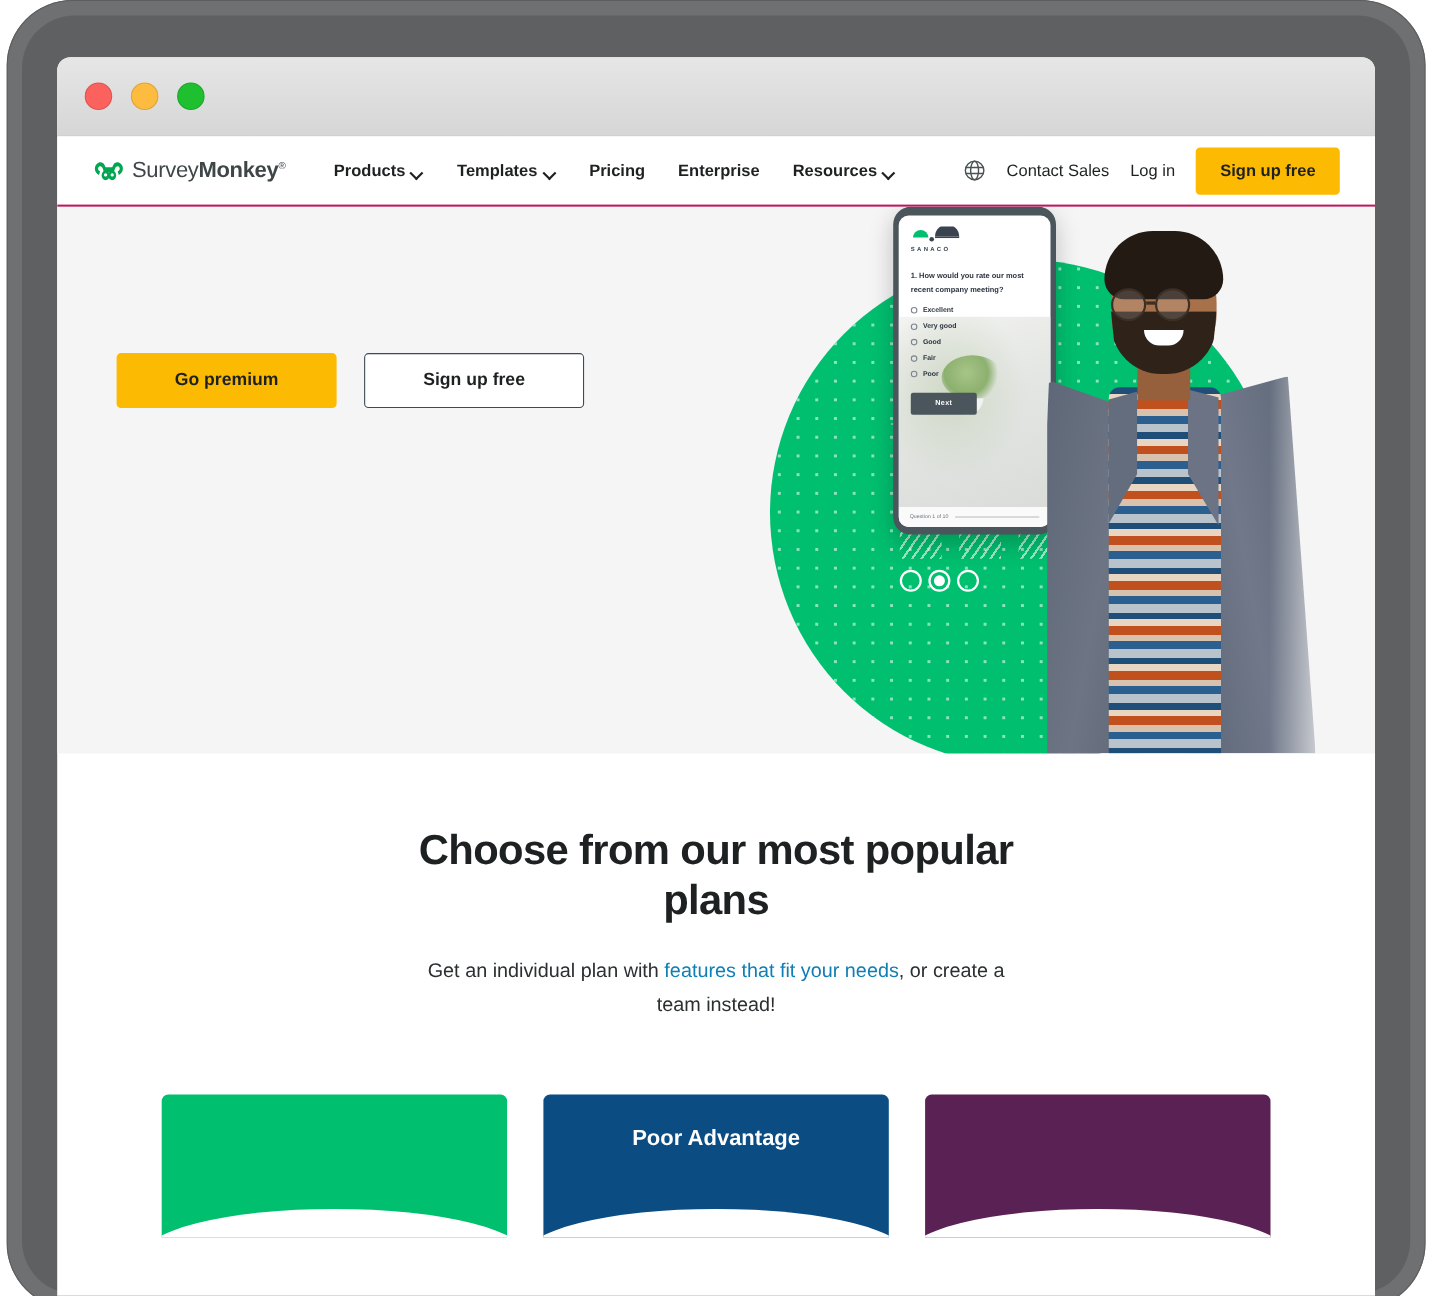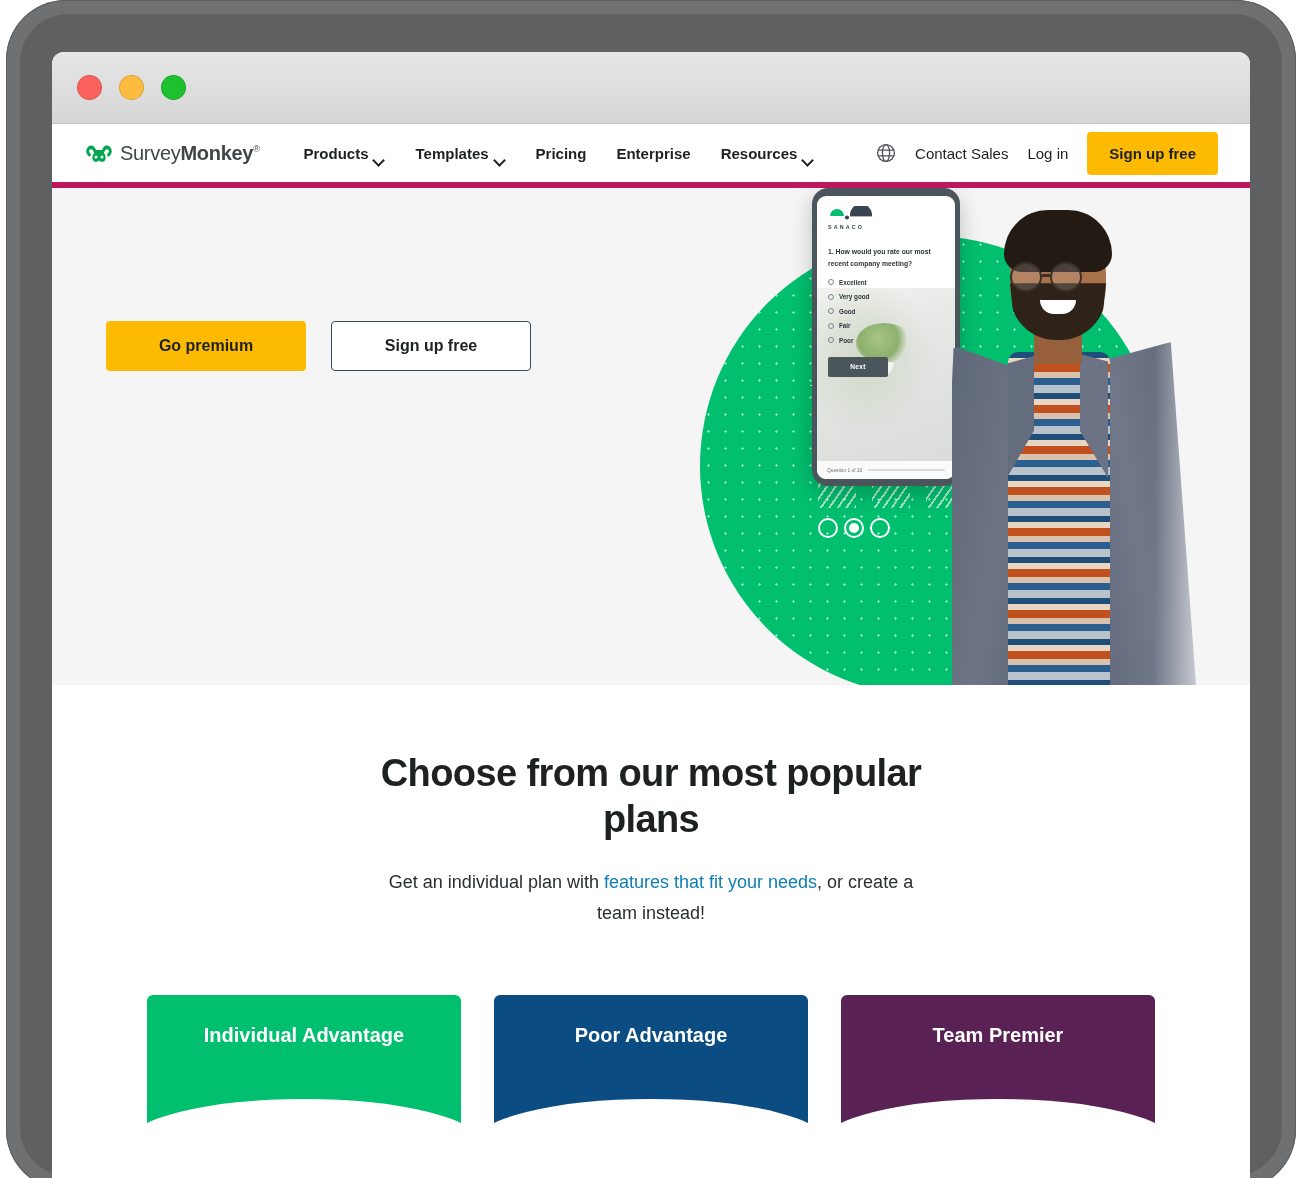--- a/index.html
+++ b/index.html
@@ -62,39 +62,39 @@
   .tl-yellow { background: #fdbc40; box-shadow: inset 0 0 0 1px rgba(0,0,0,.13); }
   .tl-green  { background: #1fc02f; box-shadow: inset 0 0 0 1px rgba(0,0,0,.13); }
 
   
   #site-nav {
     height: 64px;
     background: #ffffff;
     display: flex;
     align-items: center;
     padding: 0 32px;
-    border-bottom: 6px solid #be185d;
+    border-bottom: 2px solid #be185d;
   }
   #brand-logo { display: flex; align-items: center; gap: 6px; margin-right: 44px; }
   #brand-logo .wordmark {
     font-size: 20px;
     font-weight: 400;
     color: #3f4648;
     letter-spacing: -0.3px;
   }
   #brand-logo .wordmark b { font-weight: 600; color: #3f4648; }
   #brand-logo .tm { font-size: 9px; vertical-align: super; color: #3f4648; }
 
   #nav-links { display: flex; align-items: center; gap: 30px; }
   .nav-link {
     font-size: 15px;
     font-weight: 700;
     color: #1e2122;
     display: flex;
-    align-items: flex-end;
+    align-items: center;
     gap: 6px;
     cursor: pointer;
     white-space: nowrap;
   }
   .caret {
     width: 11px; height: 7px;
     display: inline-block;
     position: relative;
     top: 1px;
   }
@@ -716,27 +716,25 @@
 
 
   <div id="plans-section">
     <h2 id="plans-title">Choose from our most popular plans</h2>
     <p id="plans-subtitle">
       <span>Get an individual plan with </span><a class="plans-link">features that fit your needs</a><span>, or create a team instead!</span>
     </p>
 
     <div id="plan-cards">
       <div class="plan-card" id="plan-card-individual" style="background: rgb(0, 191, 111);">
-        <div class="plan-card-title">Individual Advantage</div>
         <div class="plan-card-arc"></div>
       </div>
       <div class="plan-card" id="plan-card-team-advantage" style="background: rgb(11, 77, 130);">
         <div class="plan-card-title">Poor Advantage</div>
         <div class="plan-card-arc"></div>
       </div>
       <div class="plan-card" id="plan-card-team-premier" style="background: rgb(90, 33, 85);">
-        <div class="plan-card-title">Team Premier</div>
         <div class="plan-card-arc"></div>
       </div>
     </div>
   </div>
 
 </div>
 
 </body></html>

